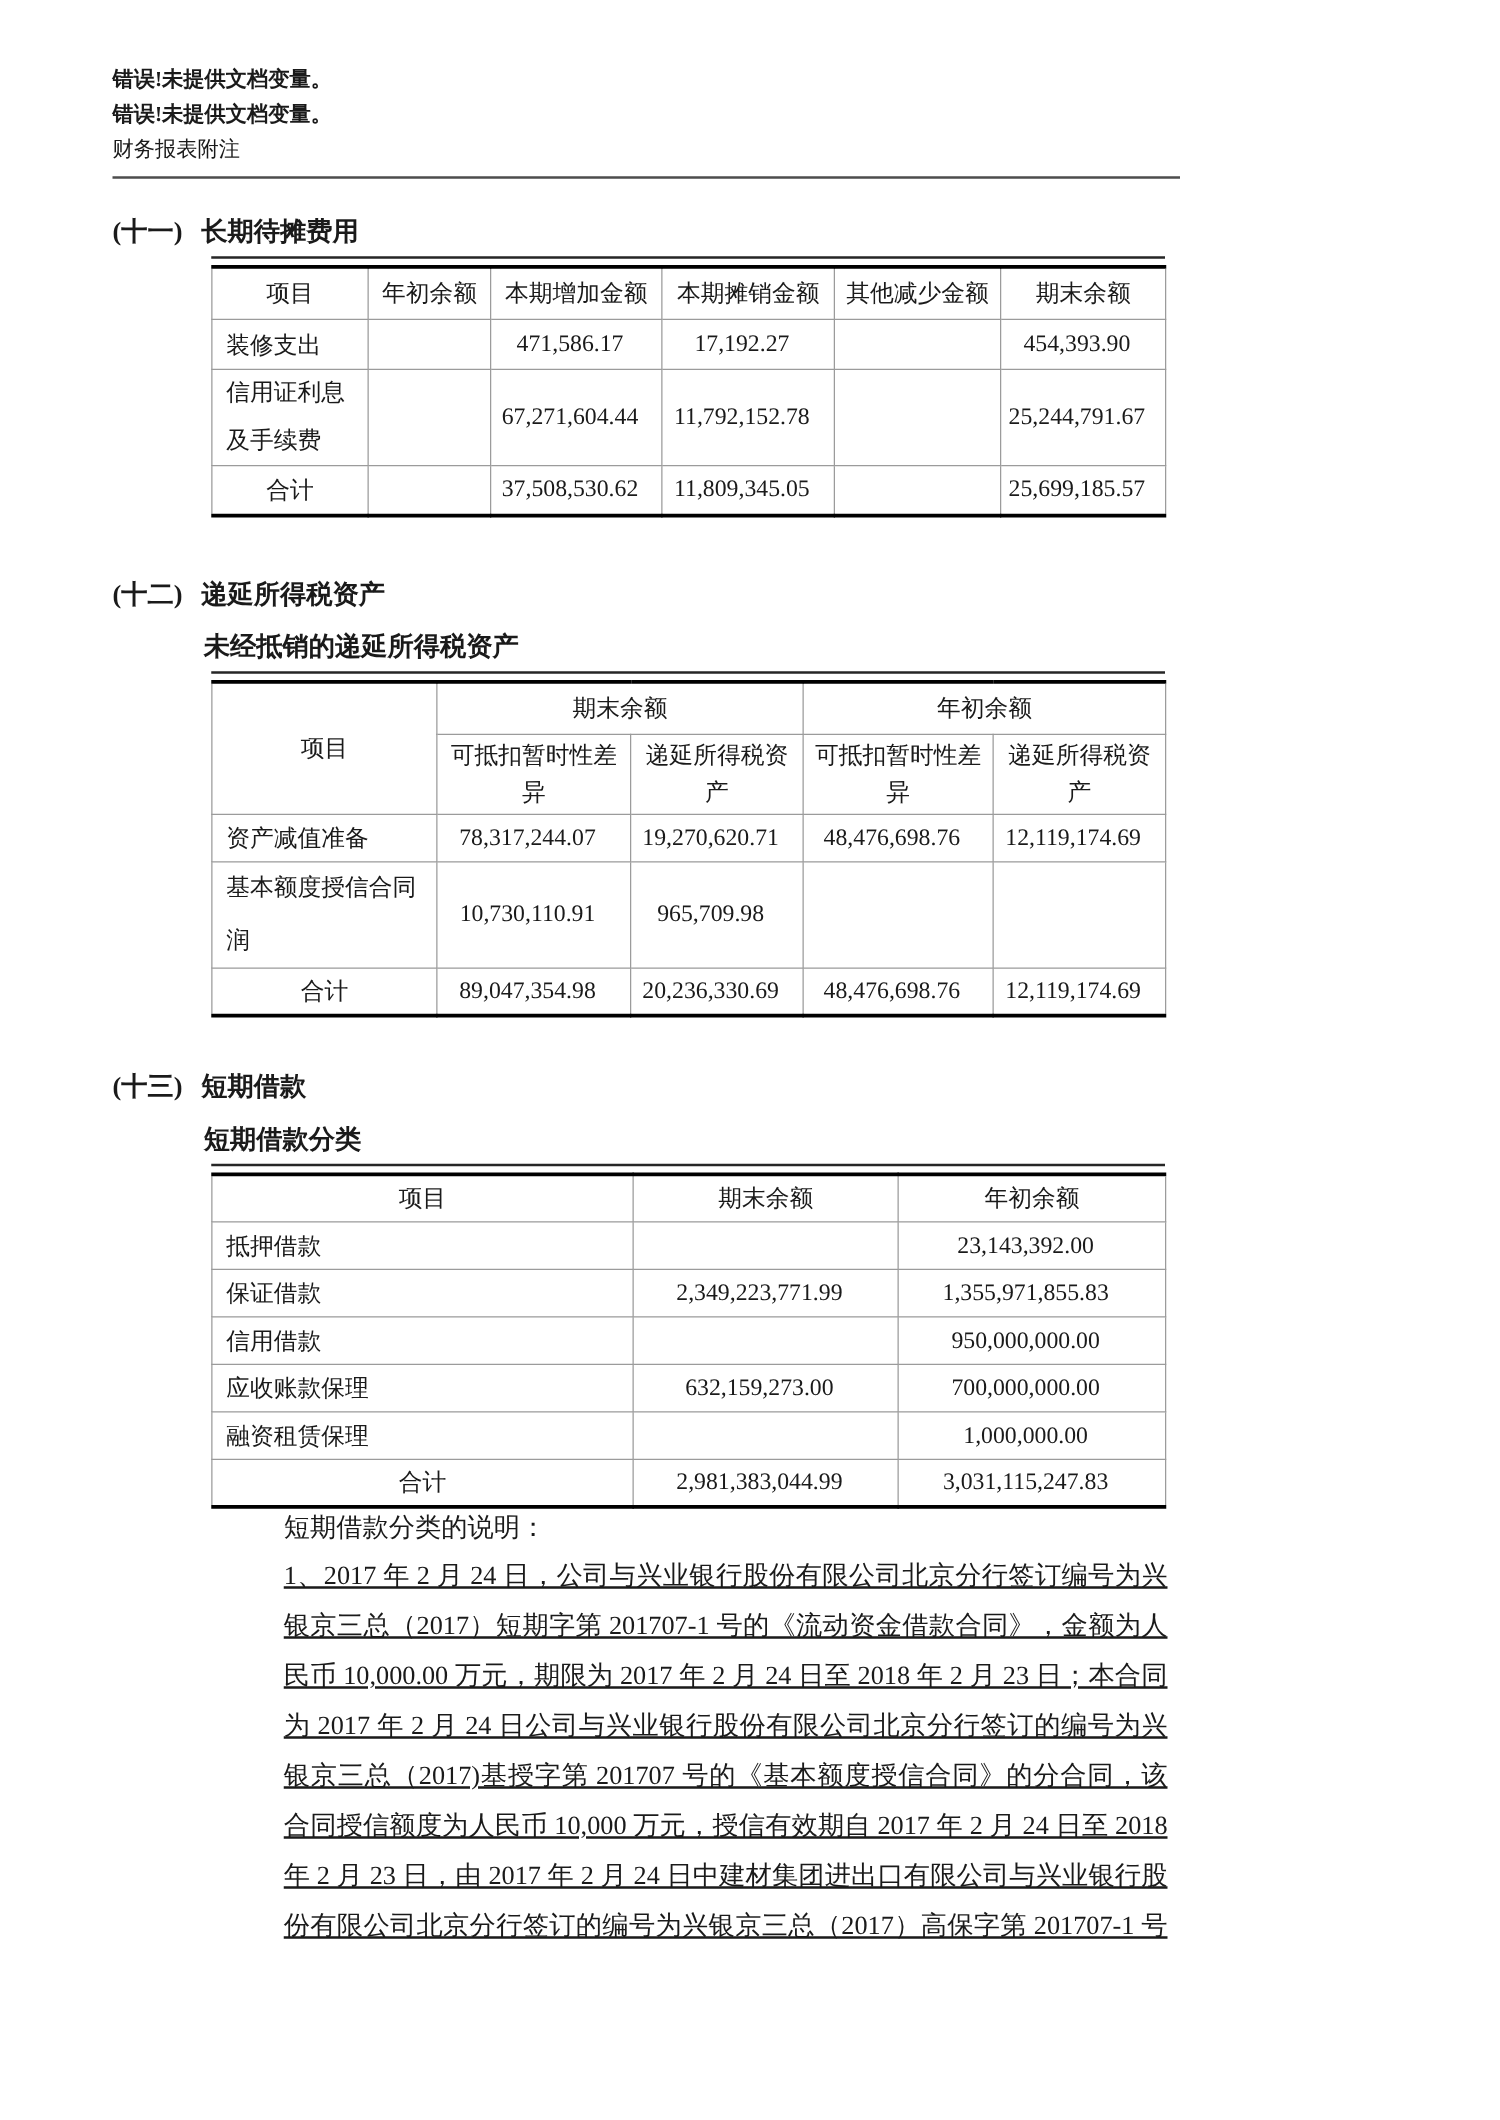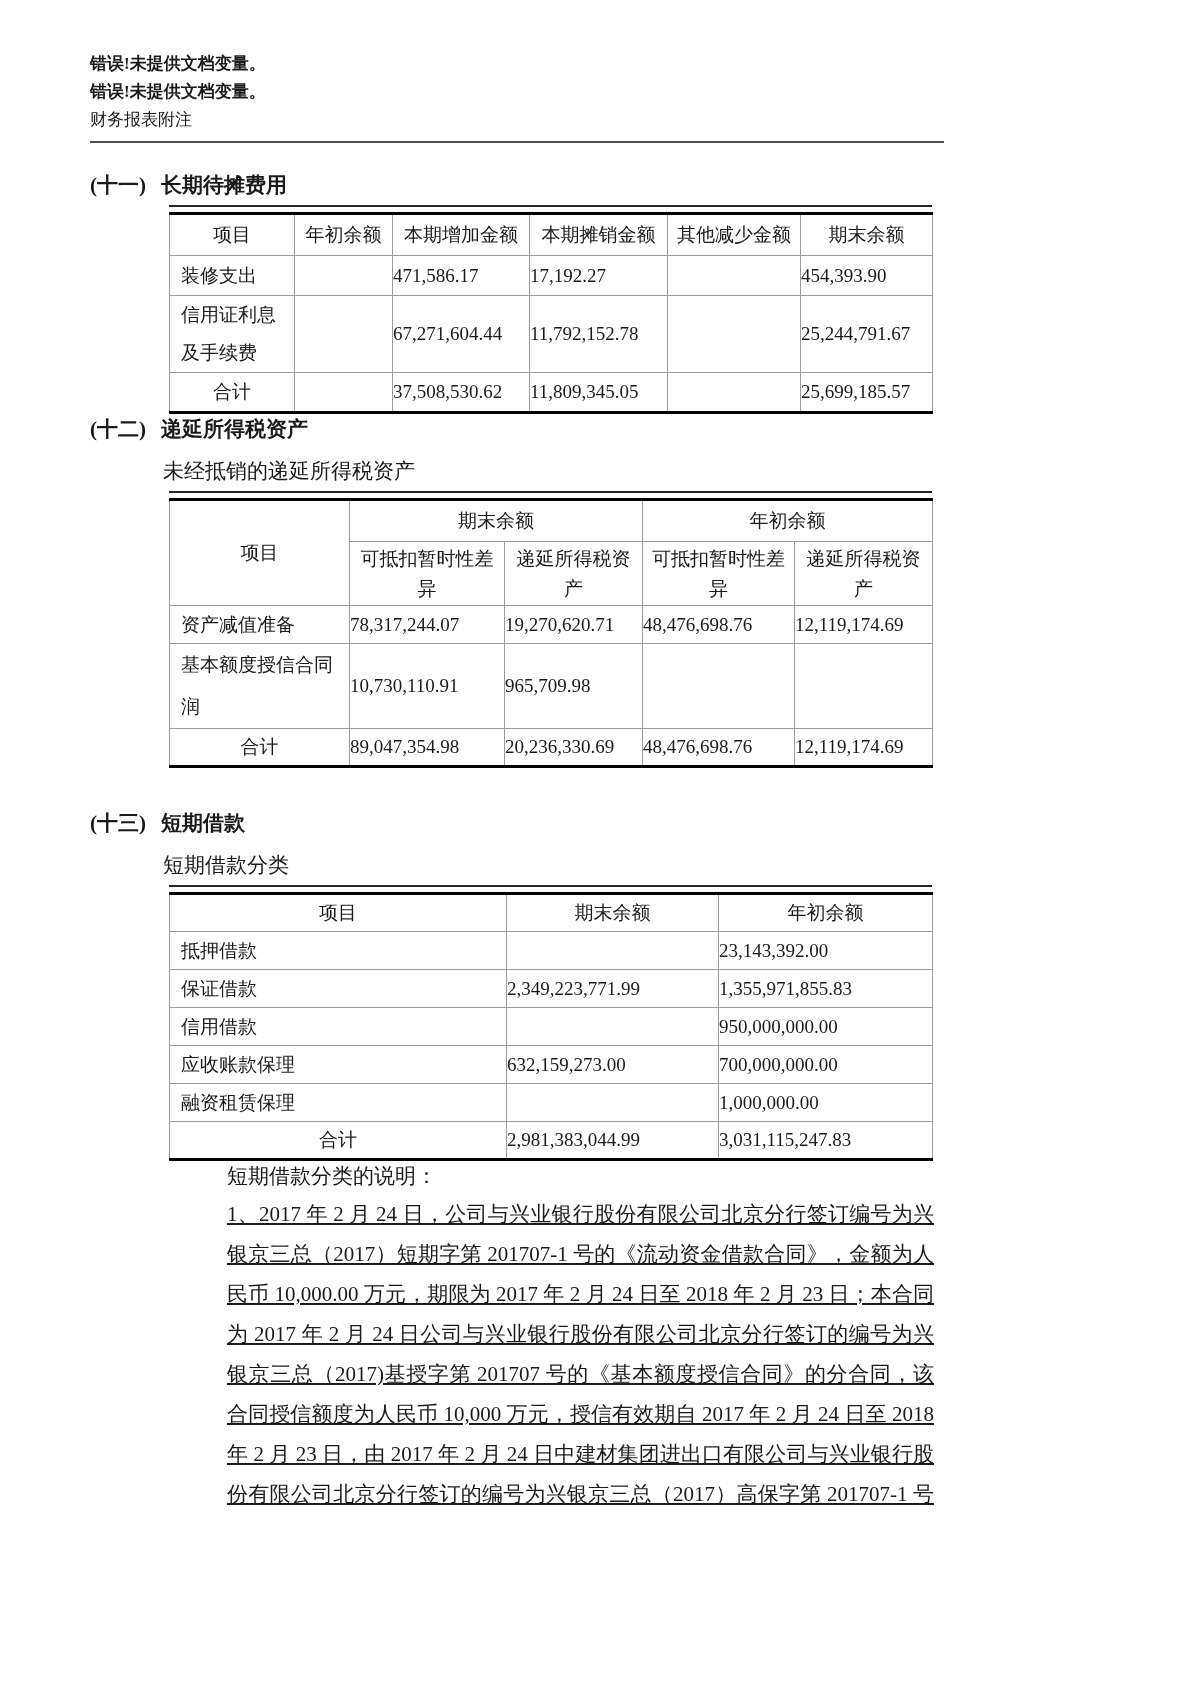--- a/index.html
+++ b/index.html
@@ -13,39 +13,39 @@
   }
   .content { padding-left:90px; padding-right:168px; padding-top:50px; }
 
   
   .doc-header .hline { font-size:17px; line-height:28px; }
   .doc-header .bold { font-weight:bold; }
   .header-rule { width:854px; border-top:2px solid #4d4d4d; margin-top:7px; }
 
   
   .section-heading { display:flex; gap:15px; font-weight:bold; font-size:21px; line-height:30px; }
-  .sub-heading { font-weight:normal; font-size:21px; line-height:30px; margin-left:73px; }
+  .sub-heading { font-weight:bold; font-size:21px; line-height:30px; margin-left:73px; }
   .rule-thin { width:763px; margin-left:79px; border-top:2px solid #262626; }
 
   
   table.fin {
     border-collapse:collapse; table-layout:fixed;
     margin-left:79px; width:763px;
     font-size:19px;
     border-top:3px solid #000; border-bottom:3px solid #000;
   }
   table.fin th, table.fin td {
     border:1px solid #9b9b9b;
     vertical-align:middle;
     font-weight:normal;
     overflow:hidden;
   }
   table.fin th { text-align:center; }
   td.label { text-align:left; padding-left:11px; }
-  td.num { text-align:left; padding-right:10px; }
+  td.num { text-align:center; padding-right:10px; }
   td.center, th.center { text-align:center; }
   .pre { white-space:pre-line; }
   .lh38 { line-height:38px; }
   .lh42 { line-height:42px; }
   .lh30 { line-height:30px; }
 
   
   tr.h42 { height:42px; }
   tr.h40 { height:40px; }
   tr.h38 { height:38px; }
@@ -59,21 +59,21 @@
   .jline {
     line-height:40px;
     text-align:justify;
     text-align-last:justify;
   }
 
   
   .mt-s11 { margin-top:27px; }
   .mt-rule1 { margin-top:5px; }
   .mt-table { margin-top:5px; }
-  .mt-s12 { }
+  .mt-s12 { margin-top:46px; }
   .mt-sub { margin-top:12px; }
   .mt-s13 { margin-top:40px; }
   .mt-notes-title { }
   .mt-notes { margin-top:3px;text-decoration:underline; }
 </style>
 </head>
 <body>
 
 <div class="content">
 

